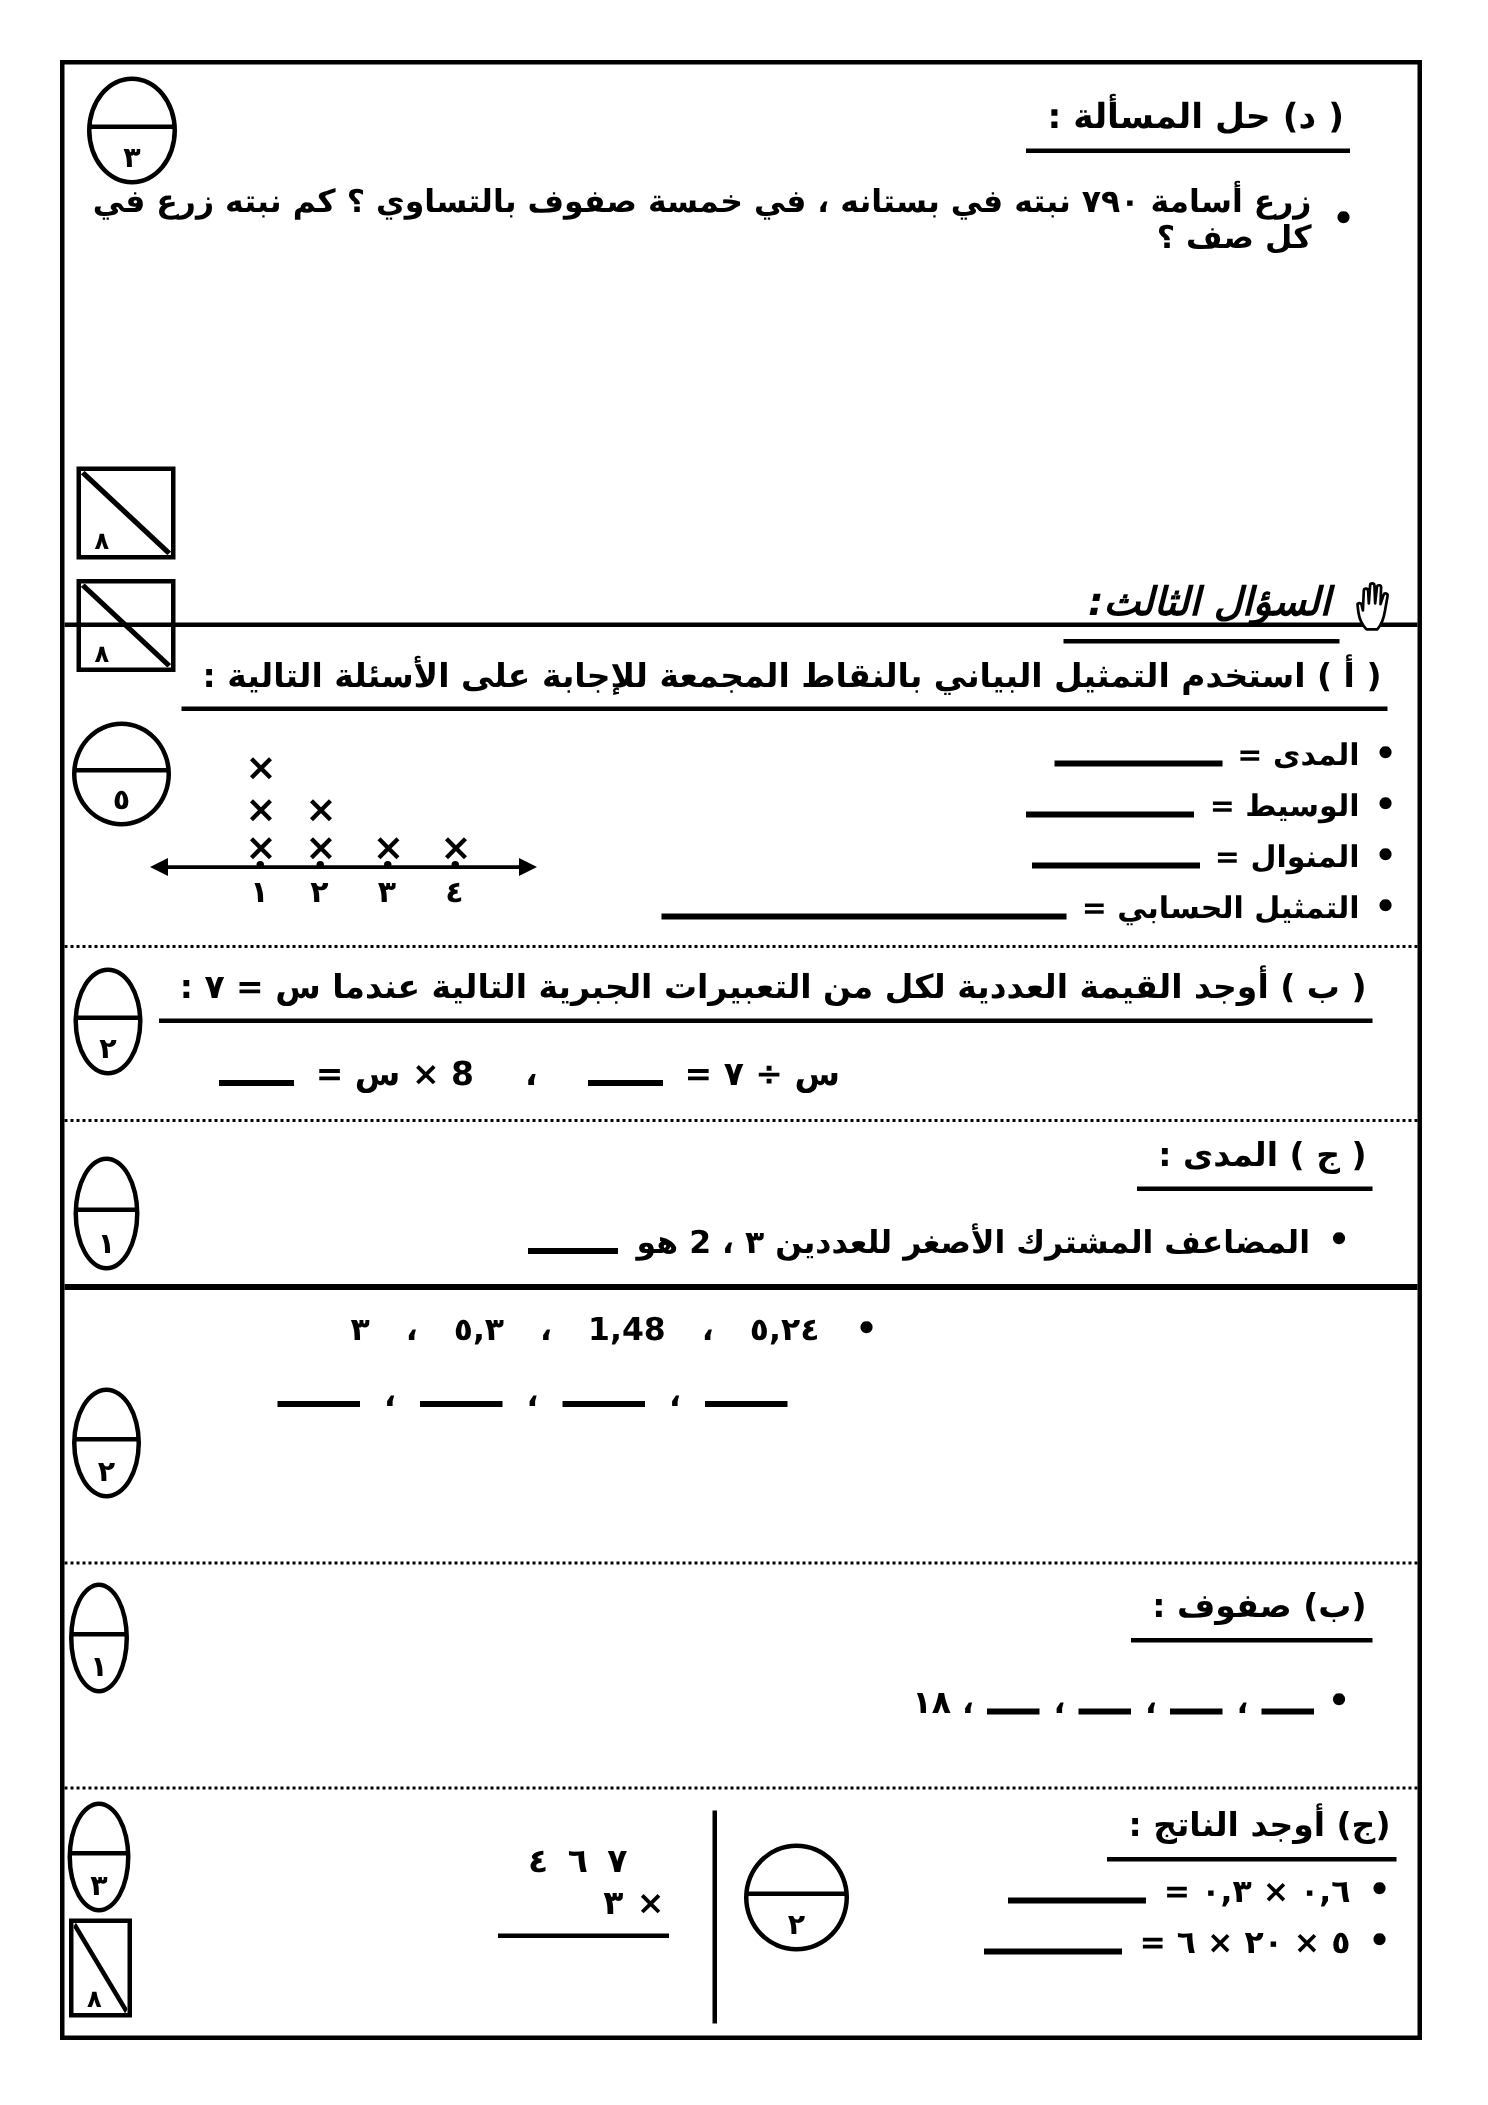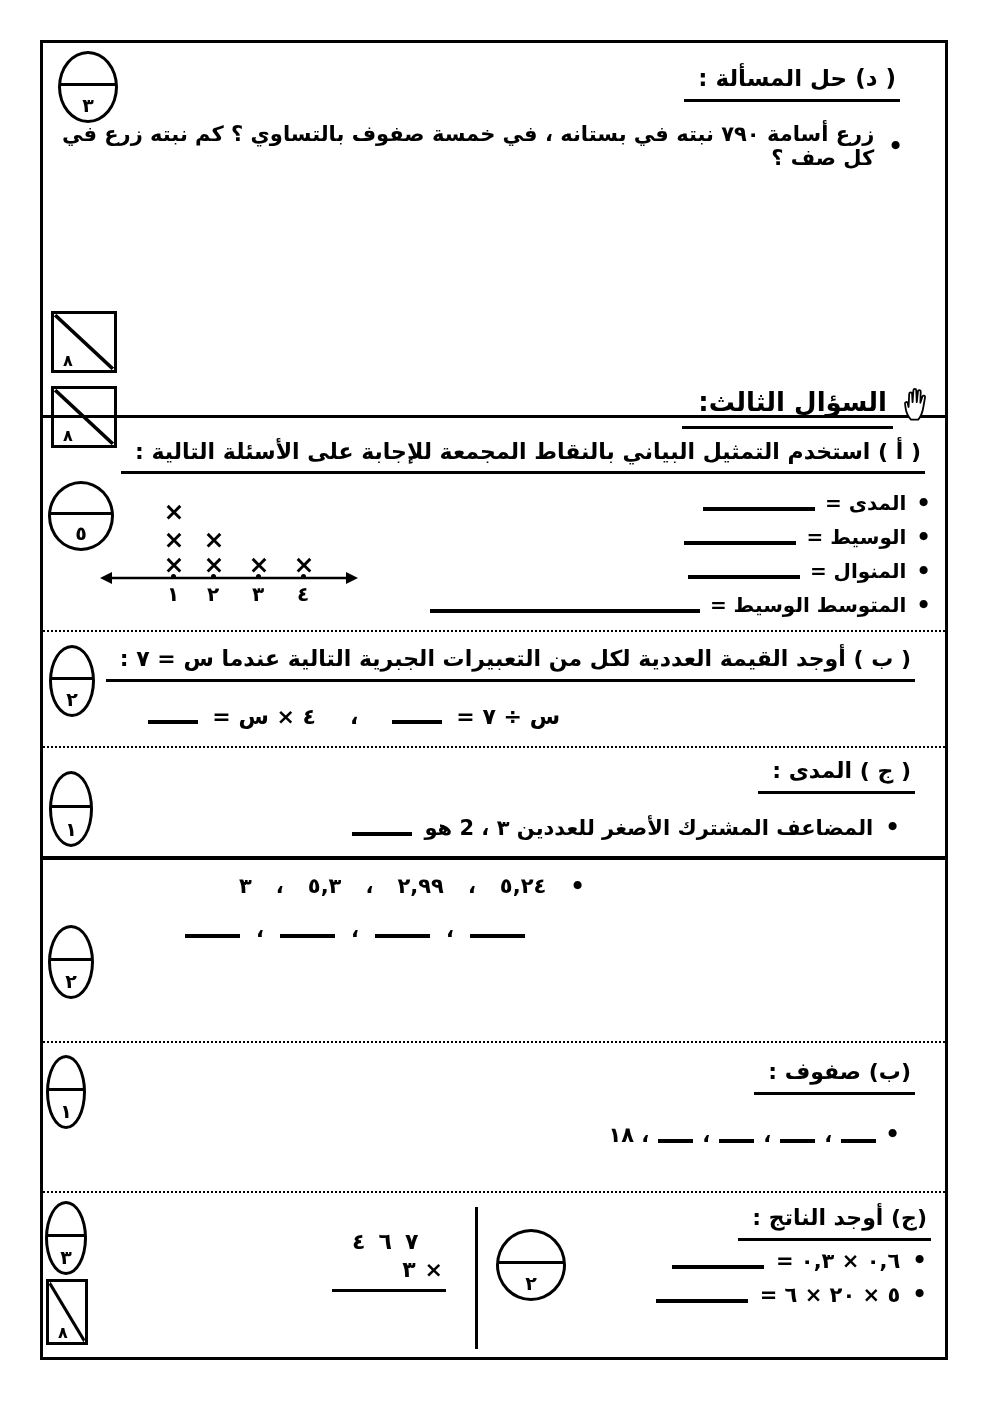--- a/index.html
+++ b/index.html
@@ -14,21 +14,21 @@
   .q3c   { top:705px; height:112px; border-bottom:4px solid #000; }
   .q4a   { top:817px; height:183px; border-bottom:2px dotted #000; }
   .q4b   { top:1000px; height:150px; border-bottom:2px dotted #000; }
   .q4c   { top:1150px; bottom:0; }
 
   .hwrap { padding:12px 30px 0 0;text-align:right; }
   .part-heading { display:inline-block; font-size:22px; line-height:1.35;
                   border-bottom:3px solid #000; padding:0 4px 5px 14px; }
   .title-row { display:flex; align-items:flex-start; gap:8px; padding:8px 12px 0 0; }
   .q-title { display:inline-block; font-size:26px; line-height:1.3;
-             border-bottom:3px solid #000; padding:0 6px 6px 16px; }
+             border-bottom:3px solid #000; padding:0 6px 6px 16px;font-style:italic; }
 
   .bullet-row { display:flex; align-items:center; font-size:21px; }
   .bullet { font-size:23px; line-height:1; }
   .blank { height:16px; border-bottom:4px solid #000; flex:0 0 auto; }
   .u35{width:35px}.u50{width:50px}.u60{width:60px}.u90{width:92px}
   .u55{width:55px}.u112{width:112px}.u270{width:270px}
 
   .oval { position:absolute; border:3px solid #000; border-radius:50%; background:#fff; }
   .oval .mid { position:absolute; left:-2px; right:-2px; top:44%; border-top:3px solid #000; }
   .oval .num { position:absolute; bottom:5px; left:0; right:0; text-align:center;
@@ -169,56 +169,56 @@
         <span>الوسيط =</span>
         <span class="blank u112"></span>
       </div>
       <div class="stat-row">
         <span class="bullet">•</span>
         <span>المنوال =</span>
         <span class="blank u112"></span>
       </div>
       <div class="stat-row">
         <span class="bullet">•</span>
-        <span>المتوسط الوسيط =</span>
+        <span>التمثيل الحسابي =</span>
         <span class="blank u270"></span>
       </div>
     </div>
   </section>
 
   <section class="q3b">
     <div class="hwrap">
       <span class="part-heading">( ب ) أوجد القيمة العددية لكل من التعبيرات الجبرية التالية عندما س = ٧ :</span>
     </div>
     <div class="expr-row">
       <span>س ÷ ٧ =</span>
       <span class="blank u50"></span>
       <span class="expr-sep">،</span>
-      <span>٤ × س =</span>
+      <span>8 × س =</span>
       <span class="blank u50"></span>
     </div>
   </section>
 
   <section class="q3c">
     <div style="padding:8px 30px 0 0">
       <span class="part-heading">( ج ) المدى :</span>
     </div>
     <div class="bullet-row" style="padding-right:45px;margin-top:22px;gap:12px">
       <span class="bullet">•</span>
       <span>المضاعف المشترك الأصغر للعددين ٣ ، 2 هو</span>
       <span class="blank u60"></span>
     </div>
   </section>
 
   <section class="q4a">
     <div class="num-row">
       <span class="bullet">•</span>
       <span>٥,٢٤</span>
       <span>،</span>
-      <span>٢,٩٩</span>
+      <span>1,48</span>
       <span>،</span>
       <span>٥,٣</span>
       <span>،</span>
       <span>٣</span>
     </div>
     <div class="blank-row">
       <span class="blank u55"></span>
       <span>،</span>
       <span class="blank u55"></span>
       <span>،</span>

